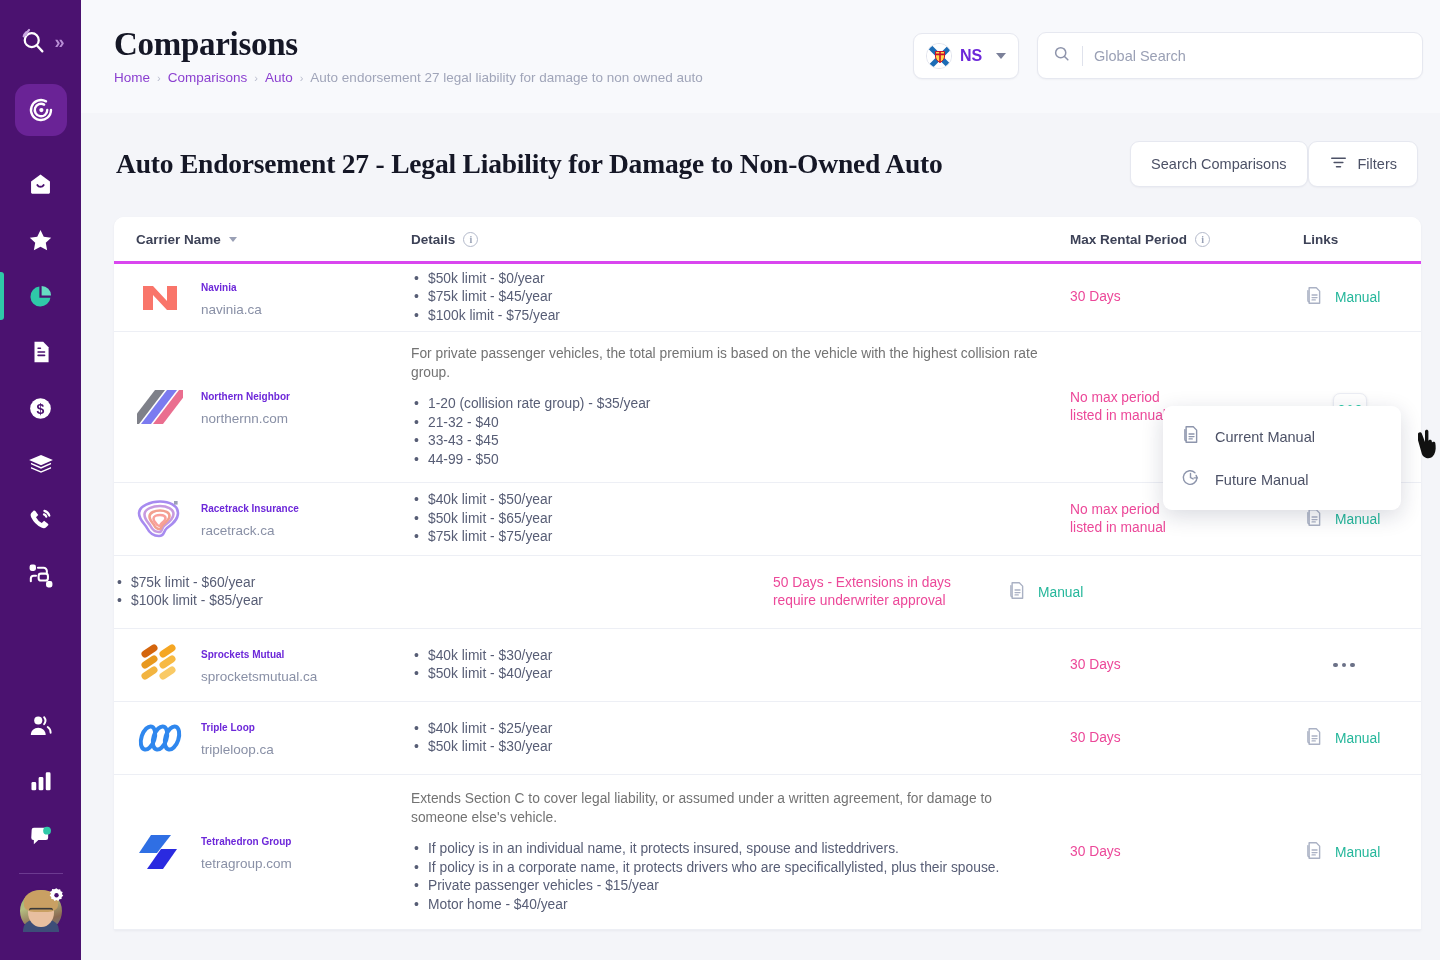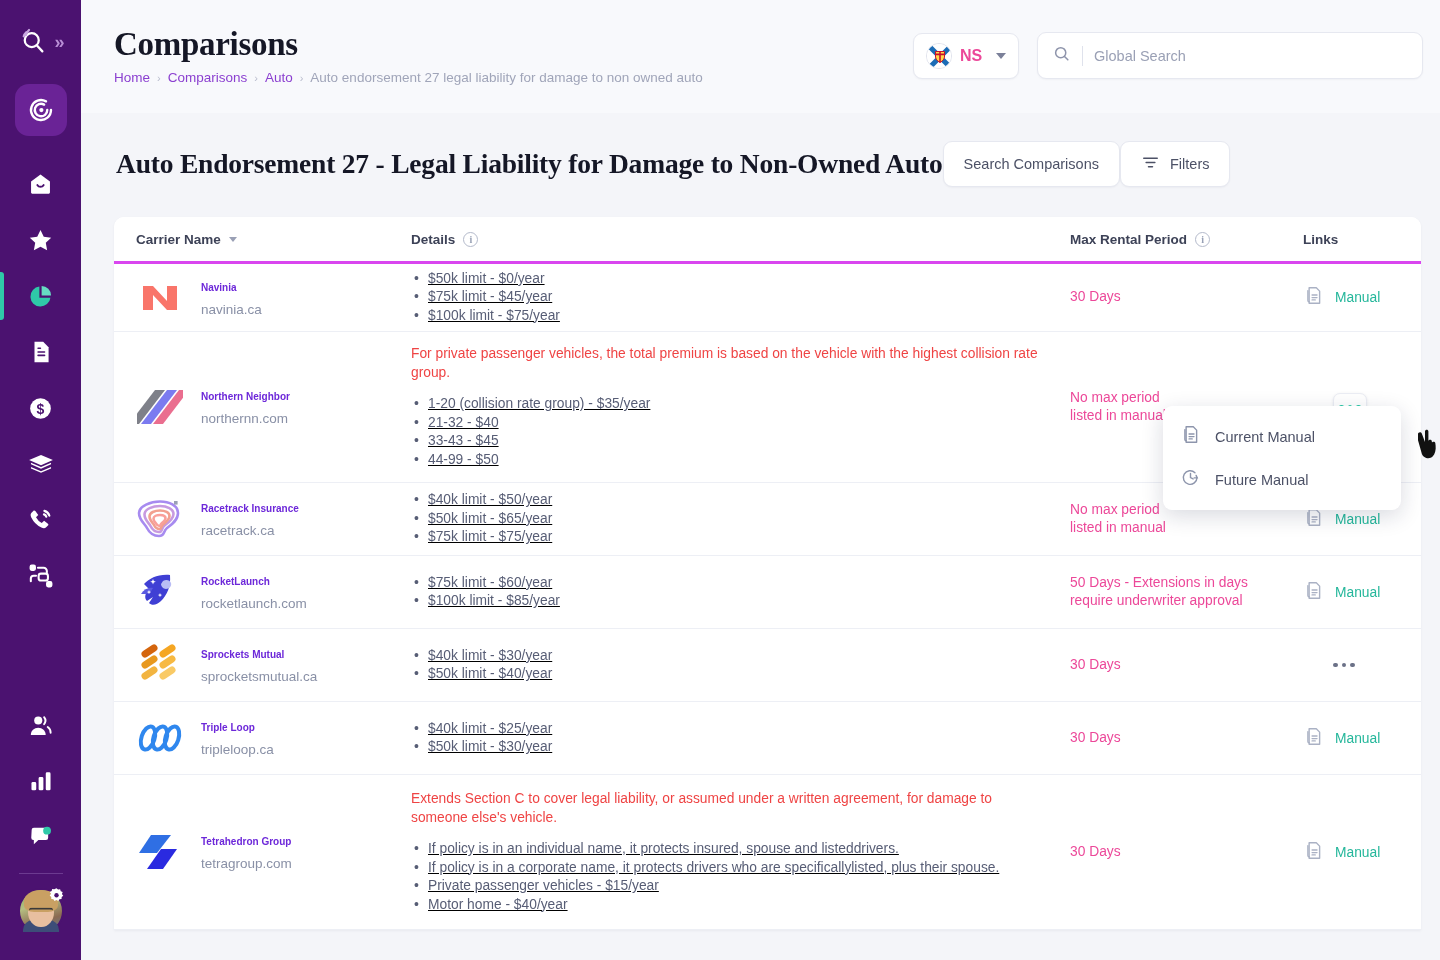--- a/index.html
+++ b/index.html
@@ -89,36 +89,36 @@
 
   .tb-right { display: flex; align-items: center; gap: 18px; padding-top: 10px; }
   .region-select {
     width: 106px; height: 46px; background: #fff; border-radius: 9px;
     border: 1px solid #e6e8f0;
     display: flex; align-items: center; gap: 8px; padding: 0 12px;
     box-shadow: 0 1px 2px rgba(20,25,60,.04);
   }
   .flag-ns { width: 26px; height: 26px; border-radius: 50%; position: relative; overflow: hidden;
              border: 1px solid #dfe2ec; background: #fff; flex: 0 0 26px; }
-  .region-code { font-size: 16px; font-weight: bold; color: #ec4899; }
+  .region-code { font-size: 16px; font-weight: bold; color: #6d28d9; }
   .caret { width: 0; height: 0; border-left: 5px solid transparent; border-right: 5px solid transparent;
            border-top: 6px solid #7b8099; margin-left: auto; }
   .global-search {
     width: 386px; height: 47px; background: #fff; border-radius: 9px;
     border: 1px solid #e6e8f0; display: flex; align-items: center; padding: 2px 14px; gap: 11px;
     box-shadow: 0 1px 2px rgba(20,25,60,.04);
   }
   .gs-divider { width: 1px; height: 20px; background: #dfe2ec; }
   .gs-input { border: 0; outline: 0; font-size: 14.5px; color: #9aa0b5; flex: 1; background: transparent;
               font-family: "Liberation Sans", sans-serif; }
   .gs-input::placeholder { color: #9aa0b5; }
 
   
   .content { flex: 1 1 auto; padding: 0 32px 0 33px; overflow: hidden; }
-  .title-row { display: flex; align-items: center; padding: 28px 3px 30px 2px; }
+  .title-row { display: flex; align-items: center; justify-content: space-between; padding: 28px 3px 30px 2px; }
   .doc-title {
     font-family: "Liberation Serif", serif;
     font-size: 27.5px; font-weight: bold; color: #151726; letter-spacing: -0.2px;
   }
   .title-actions { display: flex; }
   .btn {
     height: 46px; background: #fff; border: 1px solid #e6e8f0; border-radius: 9px;
     display: flex; align-items: center; gap: 10px; padding: 0 20px;
     font-size: 14.5px; color: #4c5166; cursor: pointer;
     box-shadow: 0 1px 2px rgba(20,25,60,.04);
@@ -138,22 +138,22 @@
   .info-ic { width: 15px; height: 15px; border-radius: 50%; border: 1.3px solid #b4bacb;
              color: #97a0b5; font-size: 10px; font-weight: bold; display: flex; align-items: center;
              justify-content: center; font-family: "Liberation Serif", serif; }
 
   .row { display: flex; align-items: center; border-bottom: 1px solid #edeff5; background: #fff; }
   .carrier-cell { width: 297px; padding-left: 22px; display: flex; align-items: center; gap: 17px; }
   .logo-box { width: 48px; height: 48px; flex: 0 0 48px; display: flex; align-items: center; justify-content: center; }
   .carrier-name { font-size: 10px; font-weight: bold; color: #6d28d9; line-height: 21px; }
   .carrier-site { font-size: 13.5px; color: #8990a6; line-height: 19px; margin-top: 2px; }
   .details-cell { width: 659px; padding-right: 20px; }
-  .details-intro { font-size: 13.8px; color: #ef4444; line-height: 18.5px; margin-bottom: 13px; }
-  .details-list { list-style: none; text-decoration: underline; }
+  .details-intro { font-size: 13.8px; color: #737373; line-height: 18.5px; margin-bottom: 13px; }
+  .details-list { list-style: none; }
   .details-list li { font-size: 13.8px; color: #575d75; line-height: 18.5px; position: relative; padding-left: 17px; }
   .details-list li::before { content: "•"; position: absolute; left: 3px; top: -1px; color: #575d75; font-size: 14px; }
   .rental-cell { width: 233px; font-size: 13.8px; color: #ec4899; line-height: 18.5px; }
   .links-cell { width: 118px; display: flex; align-items: center; gap: 11px; }
   .manual-link { font-size: 13.8px; color: #25b79b; text-decoration: none; cursor: pointer; }
   .dots-plain { display: flex; gap: 4px; padding-left: 30px; }
   .dots-plain i { width: 4.5px; height: 4.5px; border-radius: 50%; background: #6b7187; display: block; }
 
   
   .dots-btn {
@@ -504,38 +504,20 @@
                 <line x1="10.4" y1="11.4" x2="16" y2="11.4" stroke-linecap="round"></line>
                 <line x1="10.4" y1="14.4" x2="16" y2="14.4" stroke-linecap="round"></line>
                 <line x1="10.4" y1="17" x2="14" y2="17" stroke-linecap="round"></line>
               </svg>
             </span>
             <a class="manual-link" href="#">Manual</a>
           </div>
         </div>
 
         <div class="row row-rocket">
-          <div class="carrier-cell">
-            <span class="logo-box">
-              <svg width="44" height="44" viewBox="0 0 44 44">
-                <path d="M6 14c6-6 14-10 26-9 1 12-3 20-9 26-4 4-9 5-12 2l4-6 -6 4c-3-3-2-8 2-12z" fill="#3f3fd4"></path>
-                <path d="M3 24c3-5 8-7 12-6l-3 5c-3 1-6 1-9 1z" fill="#5a5ae0"></path>
-                <path d="M25 11c3-2 7-1 8 2s-2 6-5 6-5-3-5-5z" fill="#b9bdf5"></path>
-                <g fill="#ffffff">
-                  <path d="M15 9l.8 2 2 .8-2 .8-.8 2-.8-2-2-.8 2-.8z"></path>
-                  <path d="M11 20l.6 1.5 1.5.6-1.5.6-.6 1.5-.6-1.5-1.5-.6 1.5-.6z"></path>
-                  <path d="M22 23l.6 1.5 1.5.6-1.5.6-.6 1.5-.6-1.5-1.5-.6 1.5-.6z"></path>
-                </g>
-              </svg>
-            </span>
-            <div>
-              <div class="carrier-name">RocketLaunch</div>
-              <div class="carrier-site">rocketlaunch.com</div>
-            </div>
-          </div>
           <div class="details-cell">
             <ul class="details-list">
               <li>$75k limit - $60/year</li>
               <li>$100k limit - $85/year</li>
             </ul>
           </div>
           <div class="rental-cell" style="white-space:pre-line">50 Days - Extensions in days
 require underwriter approval</div>
           <div class="links-cell">
             <span>

